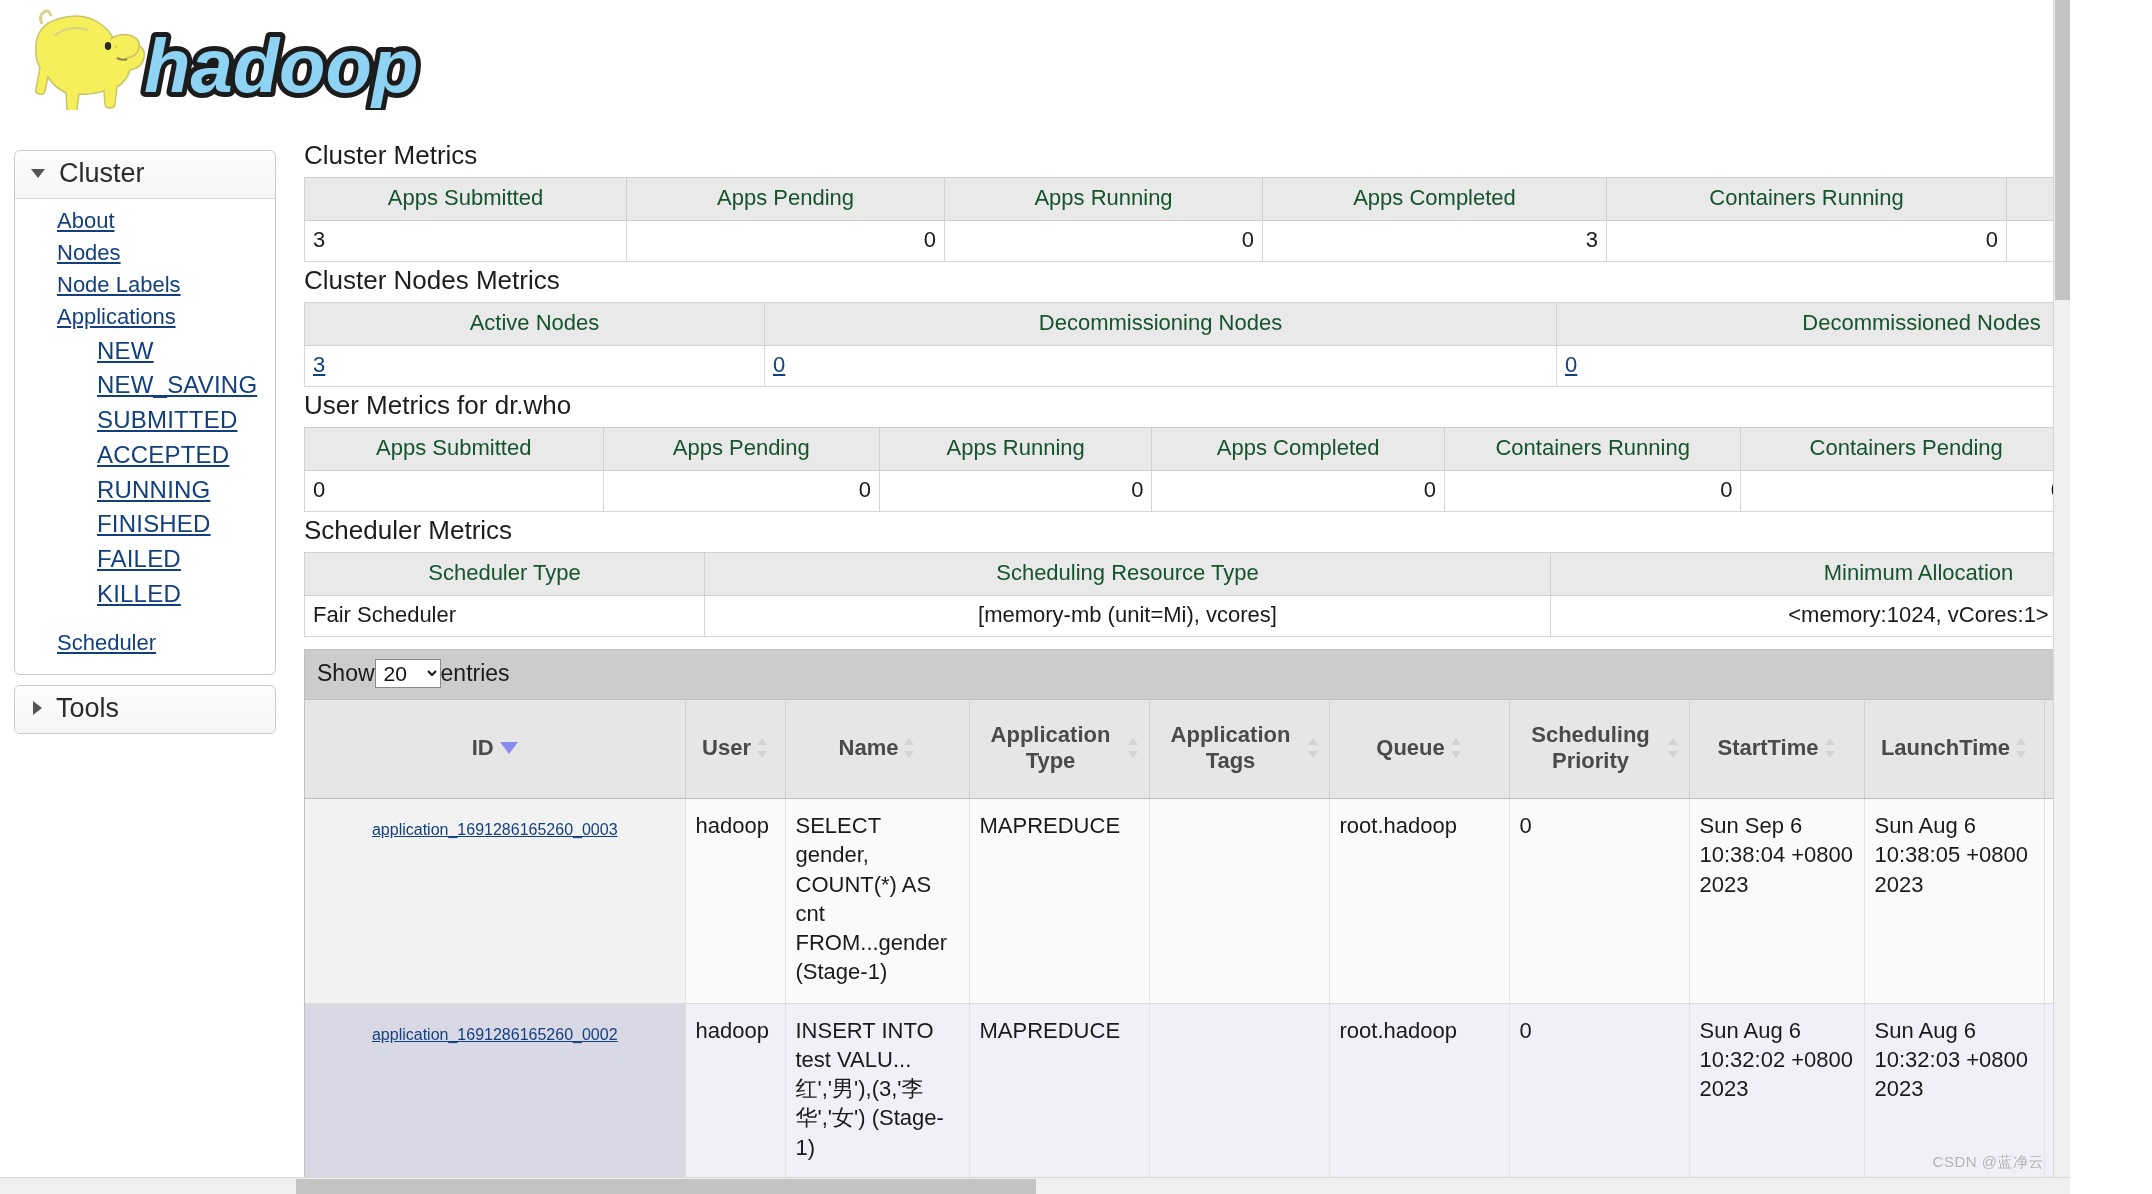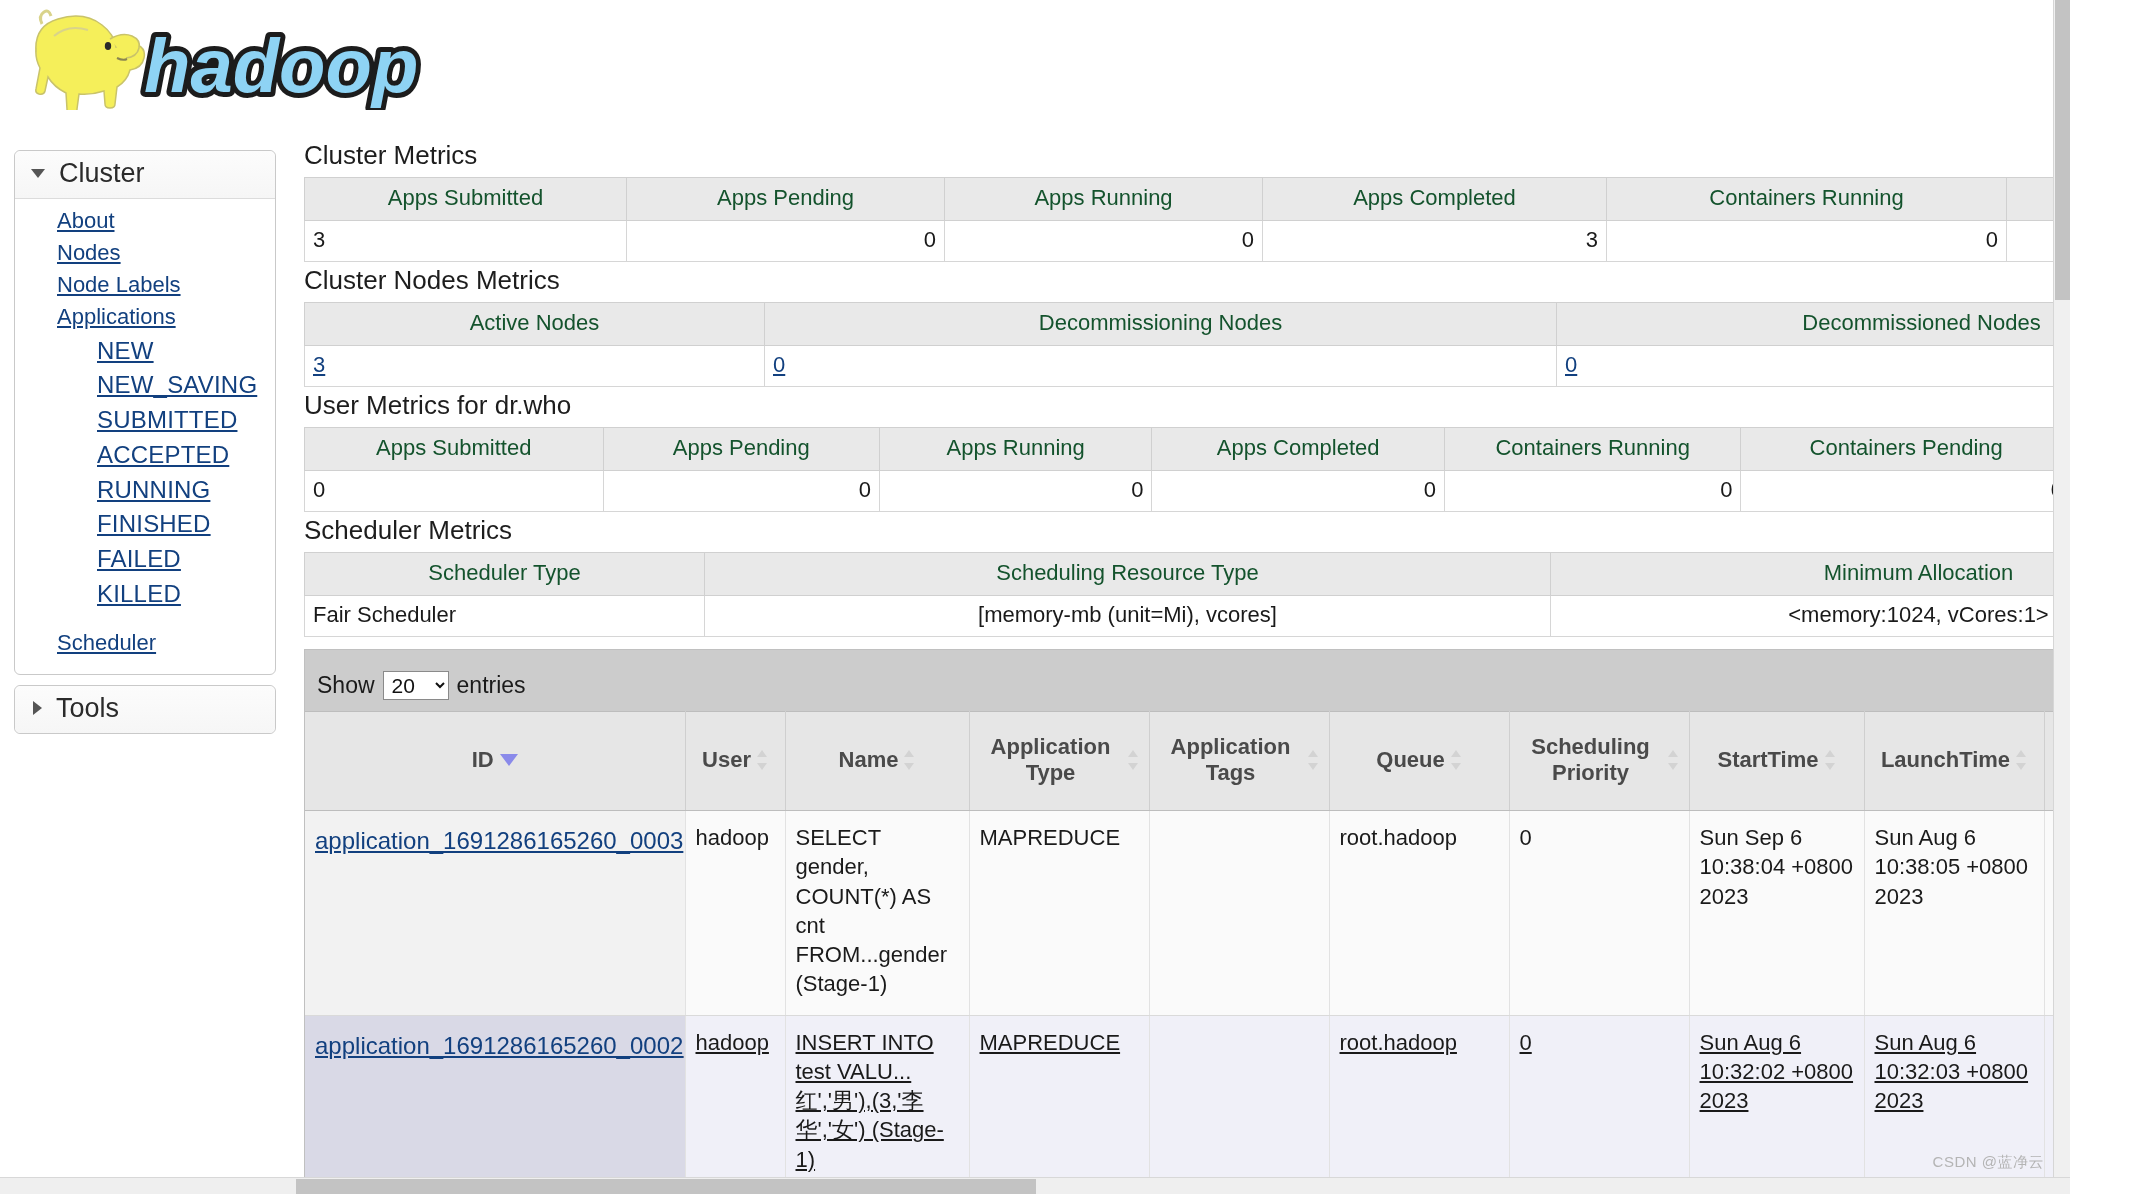--- a/index.html
+++ b/index.html
@@ -121,24 +121,24 @@
   .apps-wrap {
     margin-left: 8px;
     width: 1840px;
     border: 1px solid #c0c0c0;
     background: #fff;
     margin-top: 12px;
     overflow: hidden;
   }
   .apps-toolbar {
     background: #cccccc;
-    padding: 21px 12px 11px 12px;
+    padding: 9px 12px 11px 12px;
     font-size: 23px;
     color: #1a1a1a;
-    display: flex; align-items: center; gap: 8px;
+    display: flex; align-items: center; gap: 0;
   }
   .entries-select {
     font-family: "Liberation Sans", sans-serif;
     font-size: 21px;
     padding: 1px 4px;
     border: 1px solid #8a8a8a;
     background: #fff;
     color: #111;
   }
   .apps-table {
@@ -179,25 +179,25 @@
   .apps-table td {
     border-right: 1px solid #e2e2e2;
     border-bottom: 1px solid #dadada;
     font-size: 22px;
     color: #1a1a1a;
     padding: 12px 10px 16px 10px;
     vertical-align: top;
     line-height: 1.33;
   }
   tr.row-even td { background: #fafafa; }
-  tr.row-odd  td { background: #f0f0f8; text-decoration: underline; }
+  tr.row-odd  td { background: #f0f0f8; }
   tr.row-even td.col-id { background: #f2f2f2; }
   tr.row-odd  td.col-id { background: #d9d9e6; }
   td.col-id { text-align: center; padding-top: 14px; }
-  td.col-id a { color: #12407f; text-decoration: underline; font-size: 24px; }
+  td.col-id a { color: #12407f; text-decoration: underline; font-size: 16px; }
 
   
   .vscroll {
     position: absolute; right: 0; top: 0;
     width: 17px; height: 1194px;
     background: #f0f0f0; border-left: 1px solid #d6d6d6;
   }
   .vscroll .thumb {
     position: absolute; left: 1px; top: 0;
     width: 15px; height: 300px; background: #c3c3c3;

